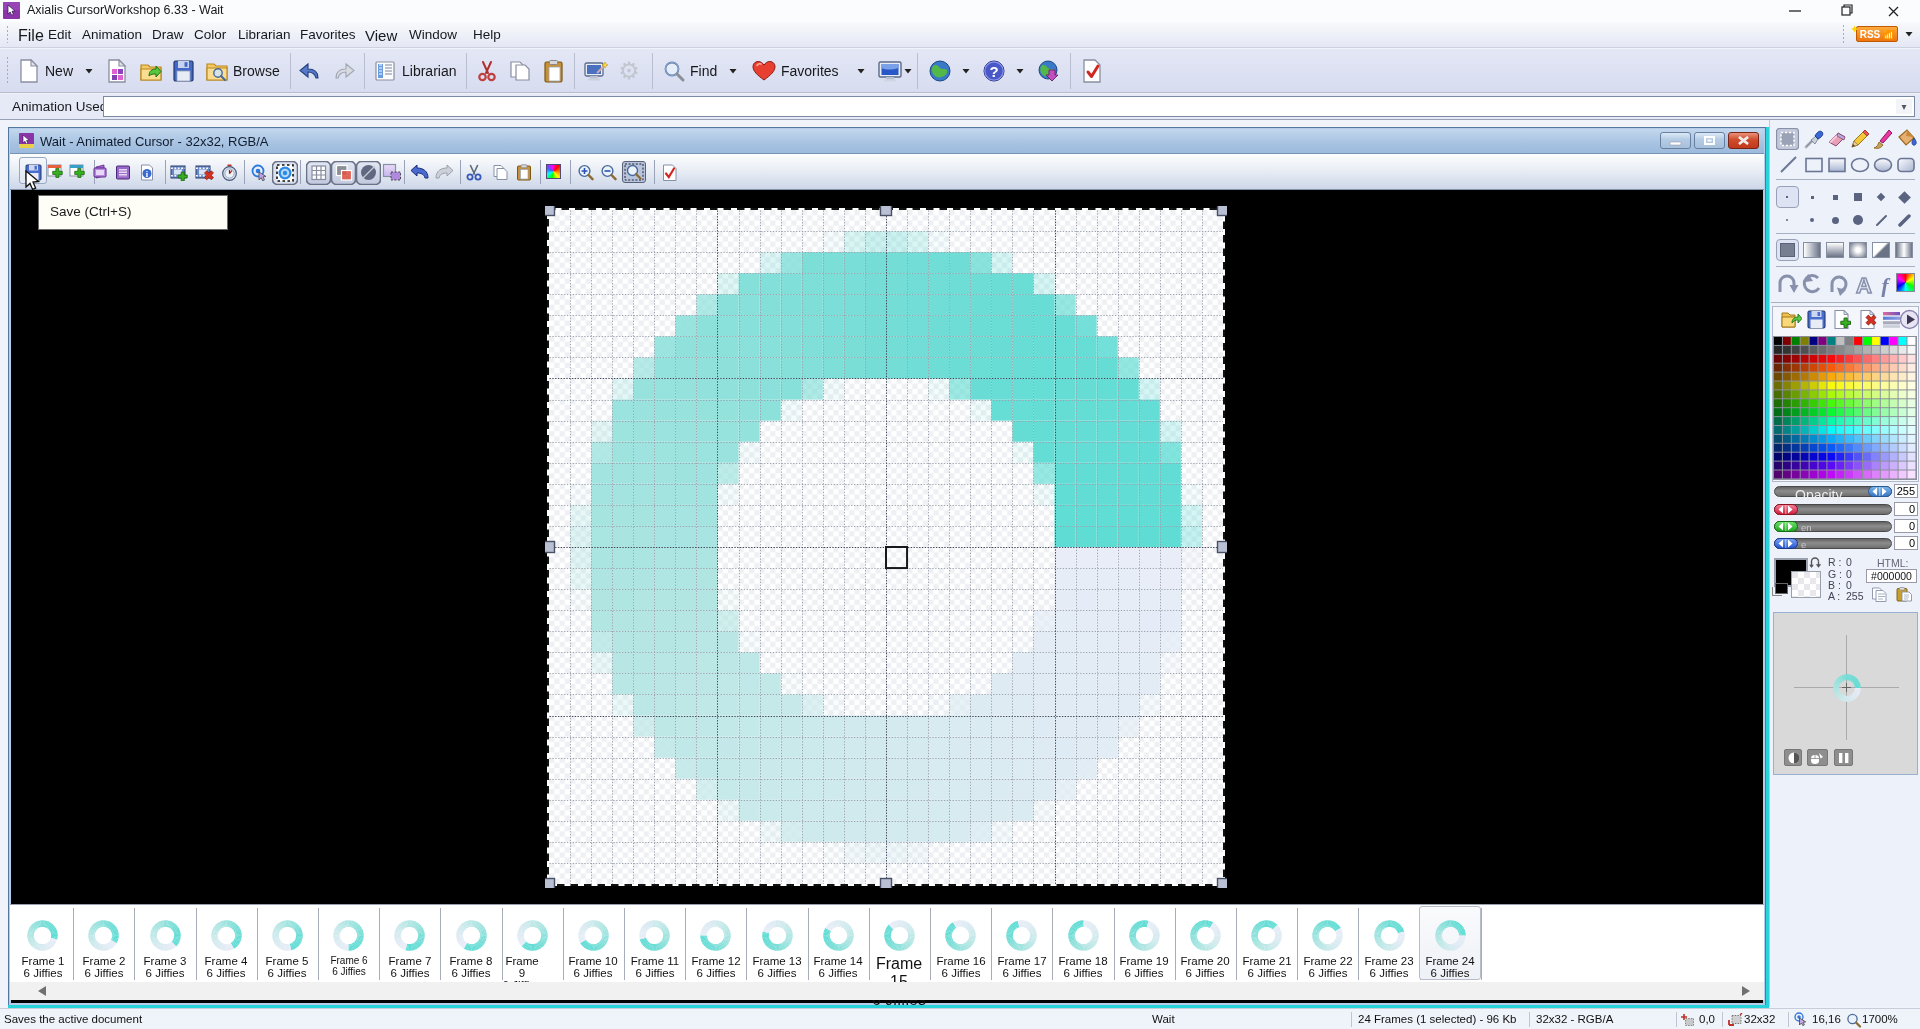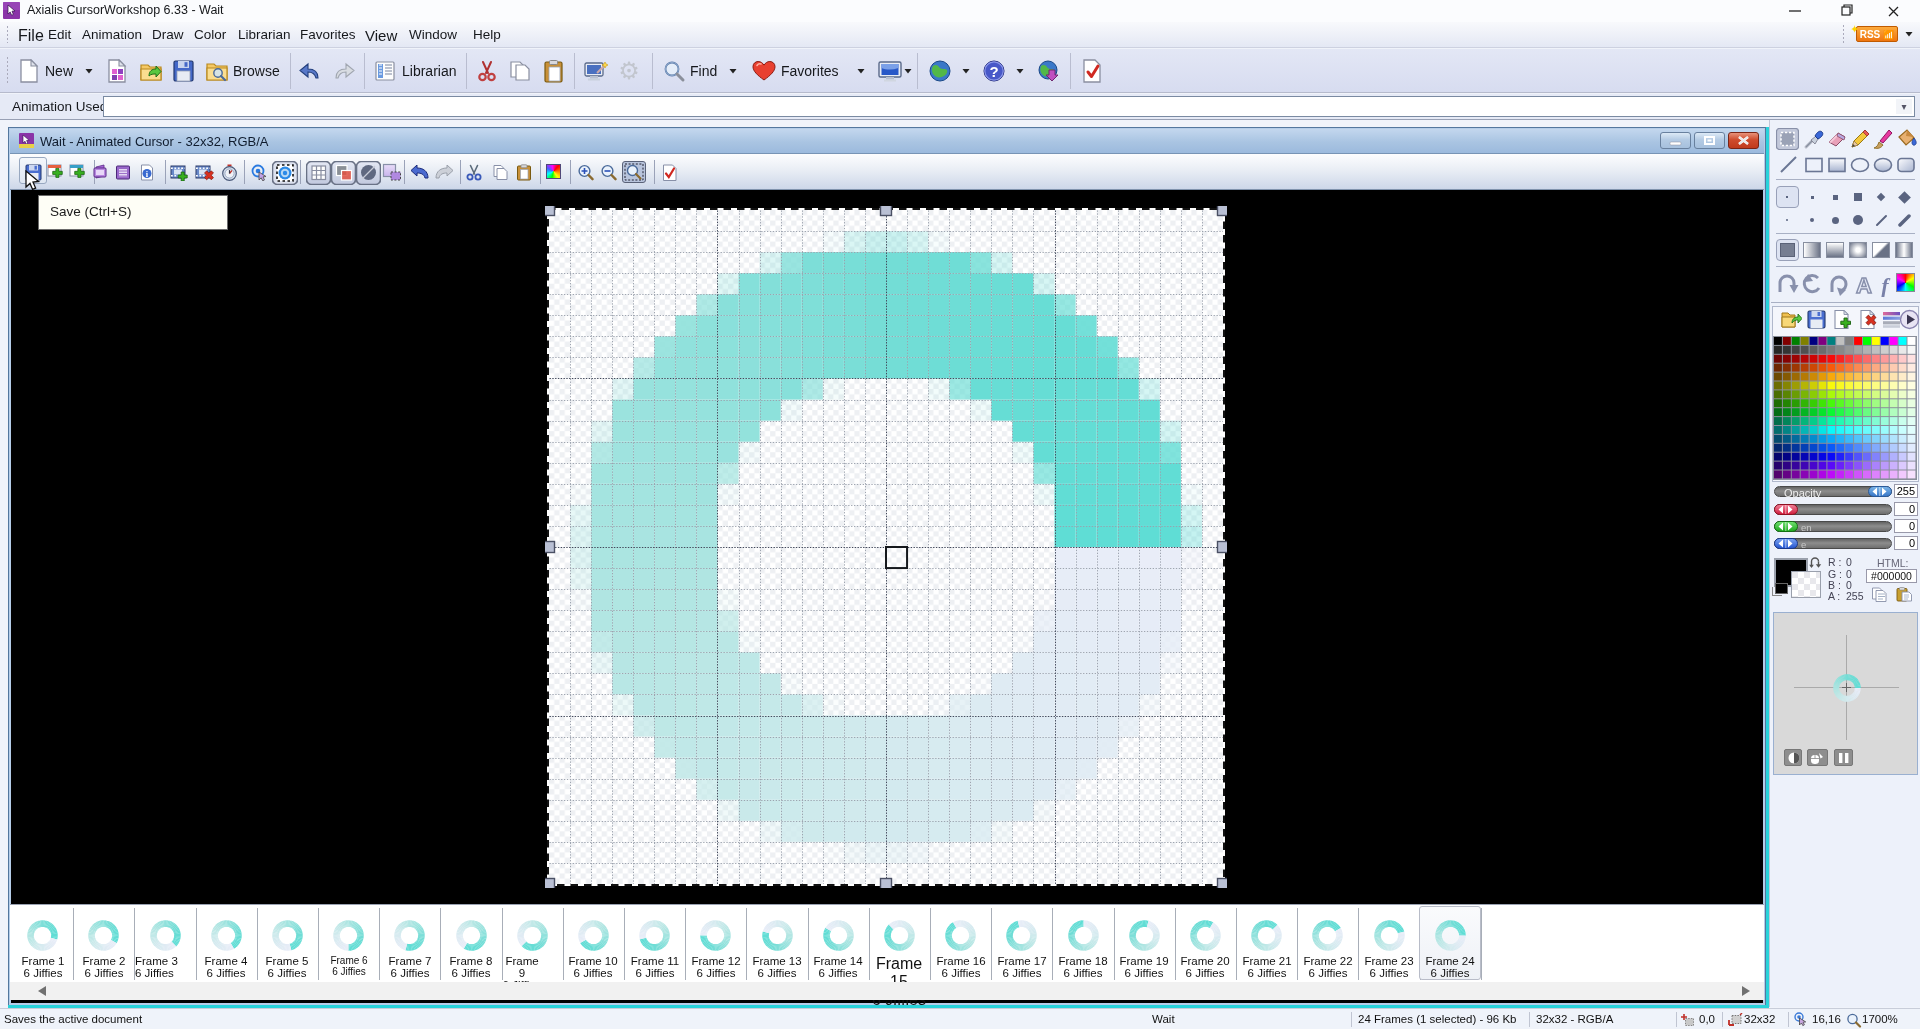--- a/index.html
+++ b/index.html
@@ -512,21 +512,21 @@
         <use href="#ring" transform="rotate(-345.0 16 16)"></use>
       </svg>
       <div class="ab" style="left:3px;top:50px;width:60px;text-align:center;font-size:11.5px;color:#111">Frame 1<br>6 Jiffies</div>
       <svg width="31" height="31" viewBox="0 0 32 32" style="position:absolute;left:78px;top:15px">
         <use href="#ring" transform="rotate(-330.0 16 16)"></use>
       </svg>
       <div class="ab" style="left:64px;top:50px;width:60px;text-align:center;font-size:11.5px;color:#111">Frame 2<br>6 Jiffies</div>
       <svg width="31" height="31" viewBox="0 0 32 32" style="position:absolute;left:140px;top:15px">
         <use href="#ring" transform="rotate(-315.0 16 16)"></use>
       </svg>
-      <div class="ab" style="left:125px;top:50px;width:60px;text-align:left;font-size:11.5px;color:#111">Frame 3<br>6 Jiffies</div>
+      <div class="ab" style="left:125px;top:50px;width:60px;text-align:center;font-size:11.5px;color:#111">Frame 3<br>6 Jiffies</div>
       <svg width="31" height="31" viewBox="0 0 32 32" style="position:absolute;left:201px;top:15px">
         <use href="#ring" transform="rotate(-300.0 16 16)"></use>
       </svg>
       <div class="ab" style="left:186px;top:50px;width:60px;text-align:center;font-size:11.5px;color:#111">Frame 4<br>6 Jiffies</div>
       <svg width="31" height="31" viewBox="0 0 32 32" style="position:absolute;left:262px;top:15px">
         <use href="#ring" transform="rotate(-285.0 16 16)"></use>
       </svg>
       <div class="ab" style="left:247px;top:50px;width:60px;text-align:center;font-size:11.5px;color:#111">Frame 5<br>6 Jiffies</div>
       <svg width="31" height="31" viewBox="0 0 32 32" style="position:absolute;left:323px;top:15px">
         <use href="#ring" transform="rotate(-270.0 16 16)"></use>
@@ -1650,21 +1650,21 @@
       <rect x="72.2" y="134.5" width="7.9" height="7.9" fill="#ca3afa"></rect>
       <rect x="81.1" y="134.5" width="7.9" height="7.9" fill="#d052fb"></rect>
       <rect x="90.0" y="134.5" width="7.9" height="7.9" fill="#d76afb"></rect>
       <rect x="98.9" y="134.5" width="7.9" height="7.9" fill="#dd82fc"></rect>
       <rect x="107.8" y="134.5" width="7.9" height="7.9" fill="#e49afc"></rect>
       <rect x="116.7" y="134.5" width="7.9" height="7.9" fill="#eab1fd"></rect>
       <rect x="125.6" y="134.5" width="7.9" height="7.9" fill="#f1c9fe"></rect>
       <rect x="134.5" y="134.5" width="7.9" height="7.9" fill="#f7e1fe"></rect>
     </svg>
     <div class="ab" style="left:4px;top:366px;width:118px;height:11px;background:linear-gradient(#636363,#8d8d8d 45%,#6e6e6e);border-radius:5.5px;border:1px solid #4a4a4a">
-      <div class="ab" style="left:9px;top:0px;font-size:11px;color:#ececec">Opacity</div>
+      <div class="ab" style="left:20px;top:0px;font-size:14px;color:#ececec">Opacity</div>
       <div class="ab" style="right:-1px;top:-1px;width:24px;height:11px;background:linear-gradient(#7ab4e8,#3a78c8);border-radius:5.5px;border:1px solid #2a5a9a">
         <svg width="22" height="9" viewBox="0 0 22 9">
           <path d="M8 0.5L3.5 4.5l4.5 4z" fill="#fff"></path>
           <path d="M13 0.5l4.5 4-4.5 4z" fill="#fff"></path>
           <path d="M10.8 0v9" stroke="#fff" stroke-width="0.8" opacity="0.7"></path>
         </svg>
       </div>
     </div>
     <div class="ab" style="left:124px;top:364px;width:24px;height:14px;background:#fff;border:1px solid #99a;font-size:11px;text-align:right;line-height:13px;padding-right:2px">255</div>
     <div class="ab" style="left:4px;top:384px;width:118px;height:11px;background:linear-gradient(#636363,#8d8d8d 45%,#6e6e6e);border-radius:5.5px;border:1px solid #4a4a4a">

